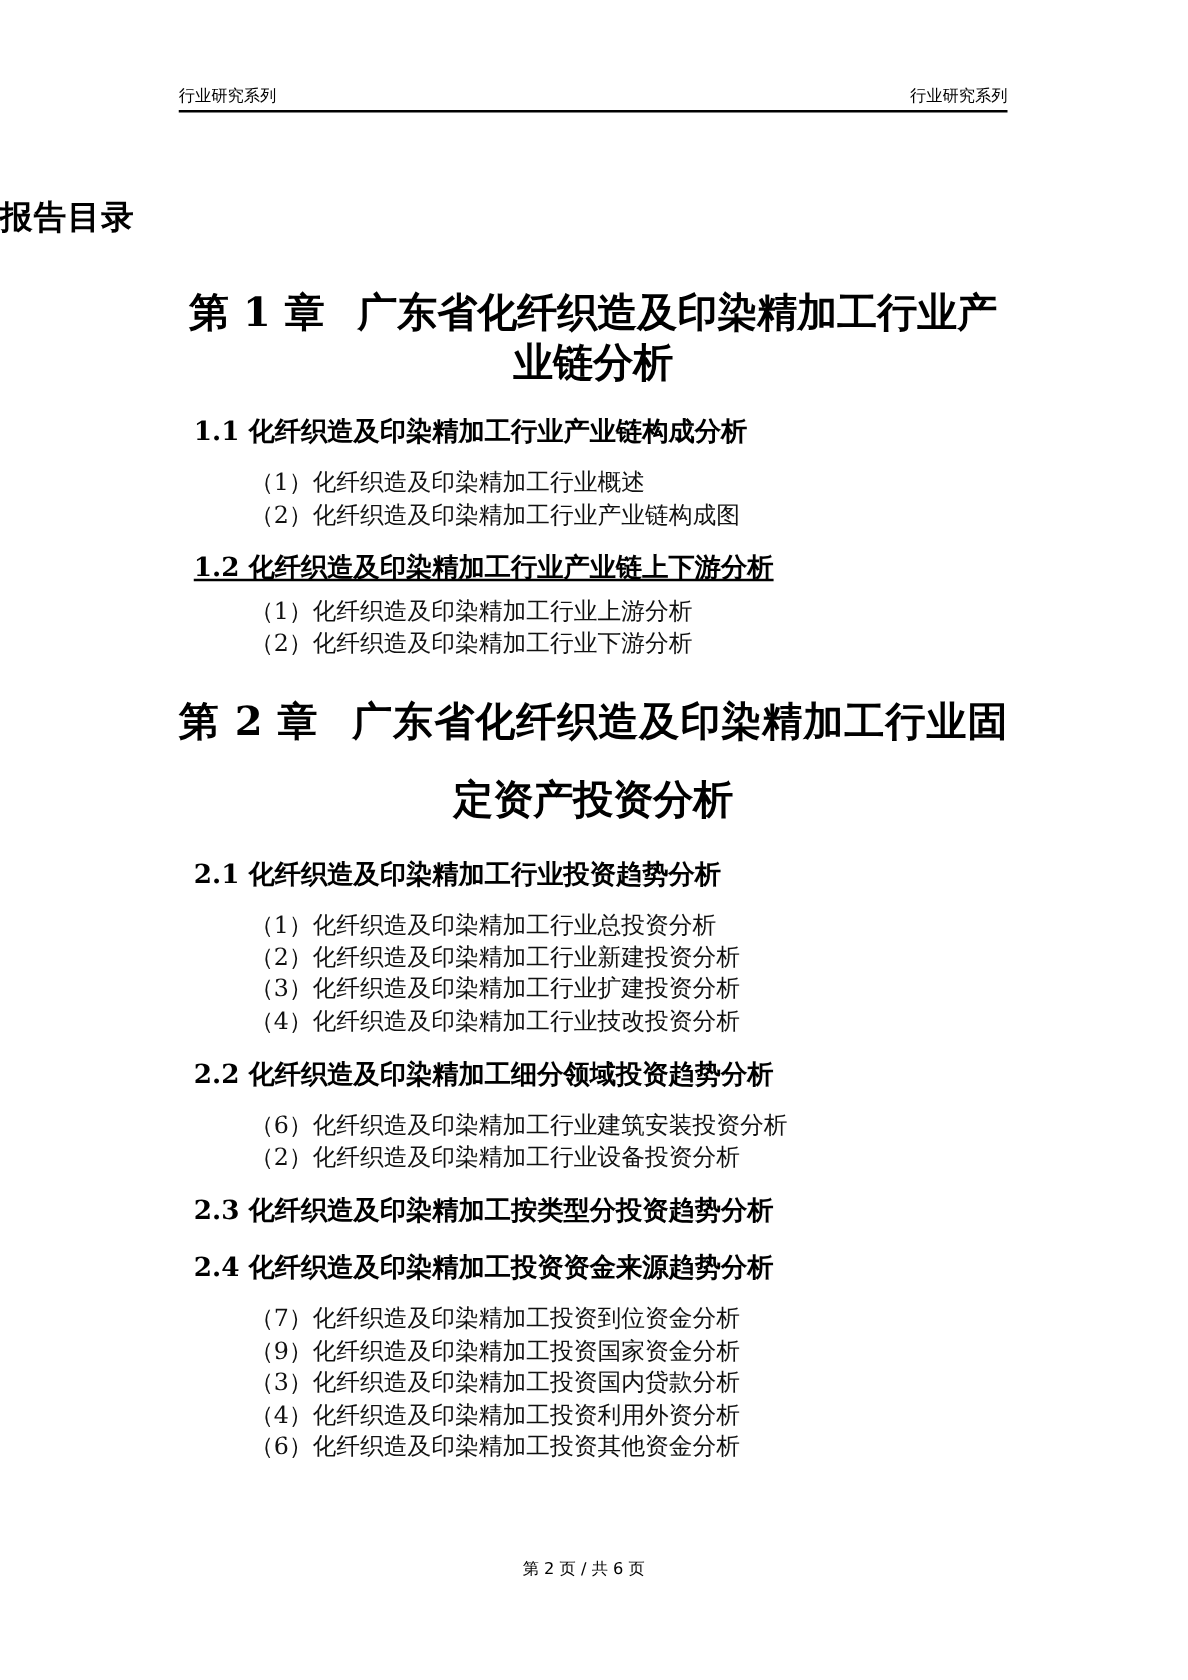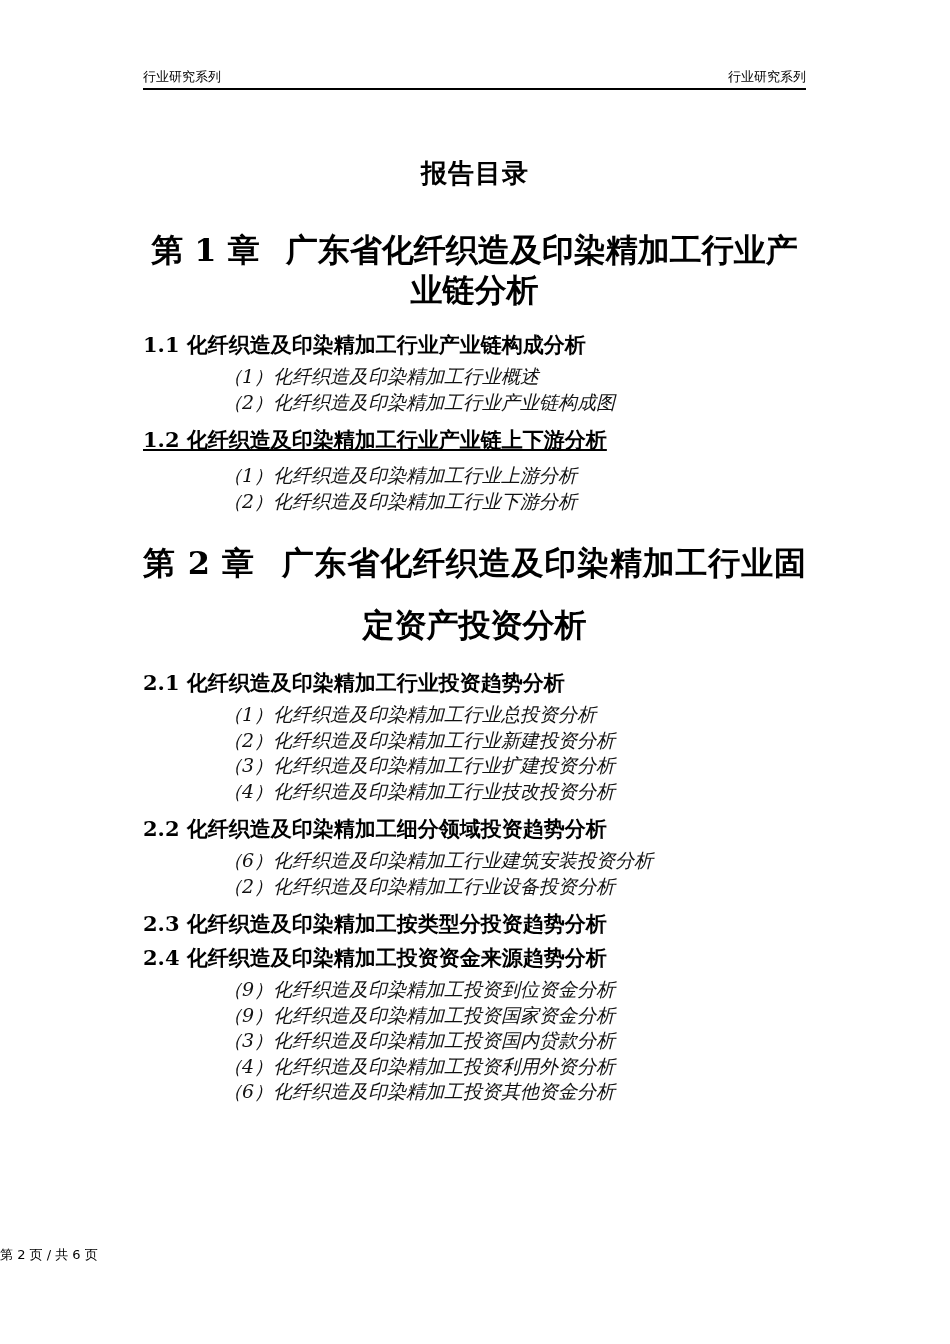--- a/index.html
+++ b/index.html
@@ -1,29 +1,29 @@
 <!DOCTYPE html>
 <html><head>
 <meta charset="utf-8">
 <style>
   html, body { margin: 0; padding: 0; background: #ffffff; }
   body { width: 950px; height: 1344px; position: relative; overflow: hidden; color: #000; }
   .header { position: absolute; left: 143px; right: 144px; top: 68px; height: 20px; font-family: "DejaVu Sans", sans-serif; font-size: 13px; }
   .header .left { position: absolute; left: 0; top: 0; }
   .header .right { position: absolute; right: 0; top: 0; }
   .header-rule { position: absolute; left: 143px; right: 144px; top: 88px; height: 2px; background: #000; }
-  .title { position: absolute; left: 0; right: 0; top: 156px; text-align: center; font-family: "DejaVu Serif", serif; font-weight: bold; font-size: 26px; letter-spacing: 1px; }
+  .title { position: absolute; left: 0; right: 0; top: 156px; font-family: "DejaVu Serif", serif; font-weight: bold; font-size: 26px; letter-spacing: 1px; }
   .content { position: absolute; left: 143px; right: 144px; top: 230px; font-family: "DejaVu Serif", serif; }
   .chapter { font-weight: bold; font-size: 32px; text-align: center; line-height: 40px; margin: 0 0 18px 0; }
   .chapter.wrap { text-align: justify; text-align-last: center; line-height: 62px; margin-bottom: 10px; }
   .chapter .gap { display: inline-block; width: 26px; }
-  .section { font-weight: bold; font-size: 21px; line-height: 34px; margin: 0; }
-  .items { margin: 2px 0 8px 80px; font-style: italic; }
+  .section { font-weight: bold; font-size: 21px; line-height: 34px; margin: 12px; }
+  .items { margin: 2px 0 8px 57px; }
   .item { font-size: 19px; line-height: 25.5px; color: #111; white-space: nowrap; }
-  .footer { position: absolute; left: 0; right: 16px; top: 1246px; text-align: left; font-family: "DejaVu Sans", sans-serif; font-size: 13px; }
+  .footer { position: absolute; left: 0; right: 16px; top: 1246px; text-align: center; font-family: "DejaVu Sans", sans-serif; font-size: 13px; }
 </style>
 </head>
 <body>
 
 <div class="header">
   <span class="left">行业研究系列</span>
   <span class="right">行业研究系列</span>
 </div>
 <div class="header-rule"></div>
 
@@ -62,21 +62,21 @@
   <div class="section">2.2 化纤织造及印染精加工细分领域投资趋势分析</div>
   <div class="items">
     <div class="item">（6）化纤织造及印染精加工行业建筑安装投资分析</div>
     <div class="item">（2）化纤织造及印染精加工行业设备投资分析</div>
   </div>
 
   <div class="section">2.3 化纤织造及印染精加工按类型分投资趋势分析</div>
 
   <div class="section">2.4 化纤织造及印染精加工投资资金来源趋势分析</div>
   <div class="items">
-    <div class="item">（9）化纤织造及印染精加工投资到位资金分析</div>
+    <div class="item">（7）化纤织造及印染精加工投资到位资金分析</div>
     <div class="item">（9）化纤织造及印染精加工投资国家资金分析</div>
     <div class="item">（3）化纤织造及印染精加工投资国内贷款分析</div>
     <div class="item">（4）化纤织造及印染精加工投资利用外资分析</div>
     <div class="item">（6）化纤织造及印染精加工投资其他资金分析</div>
   </div>
 
 </div>
 
 <div class="footer">第 2 页 / 共 6 页</div>
 

